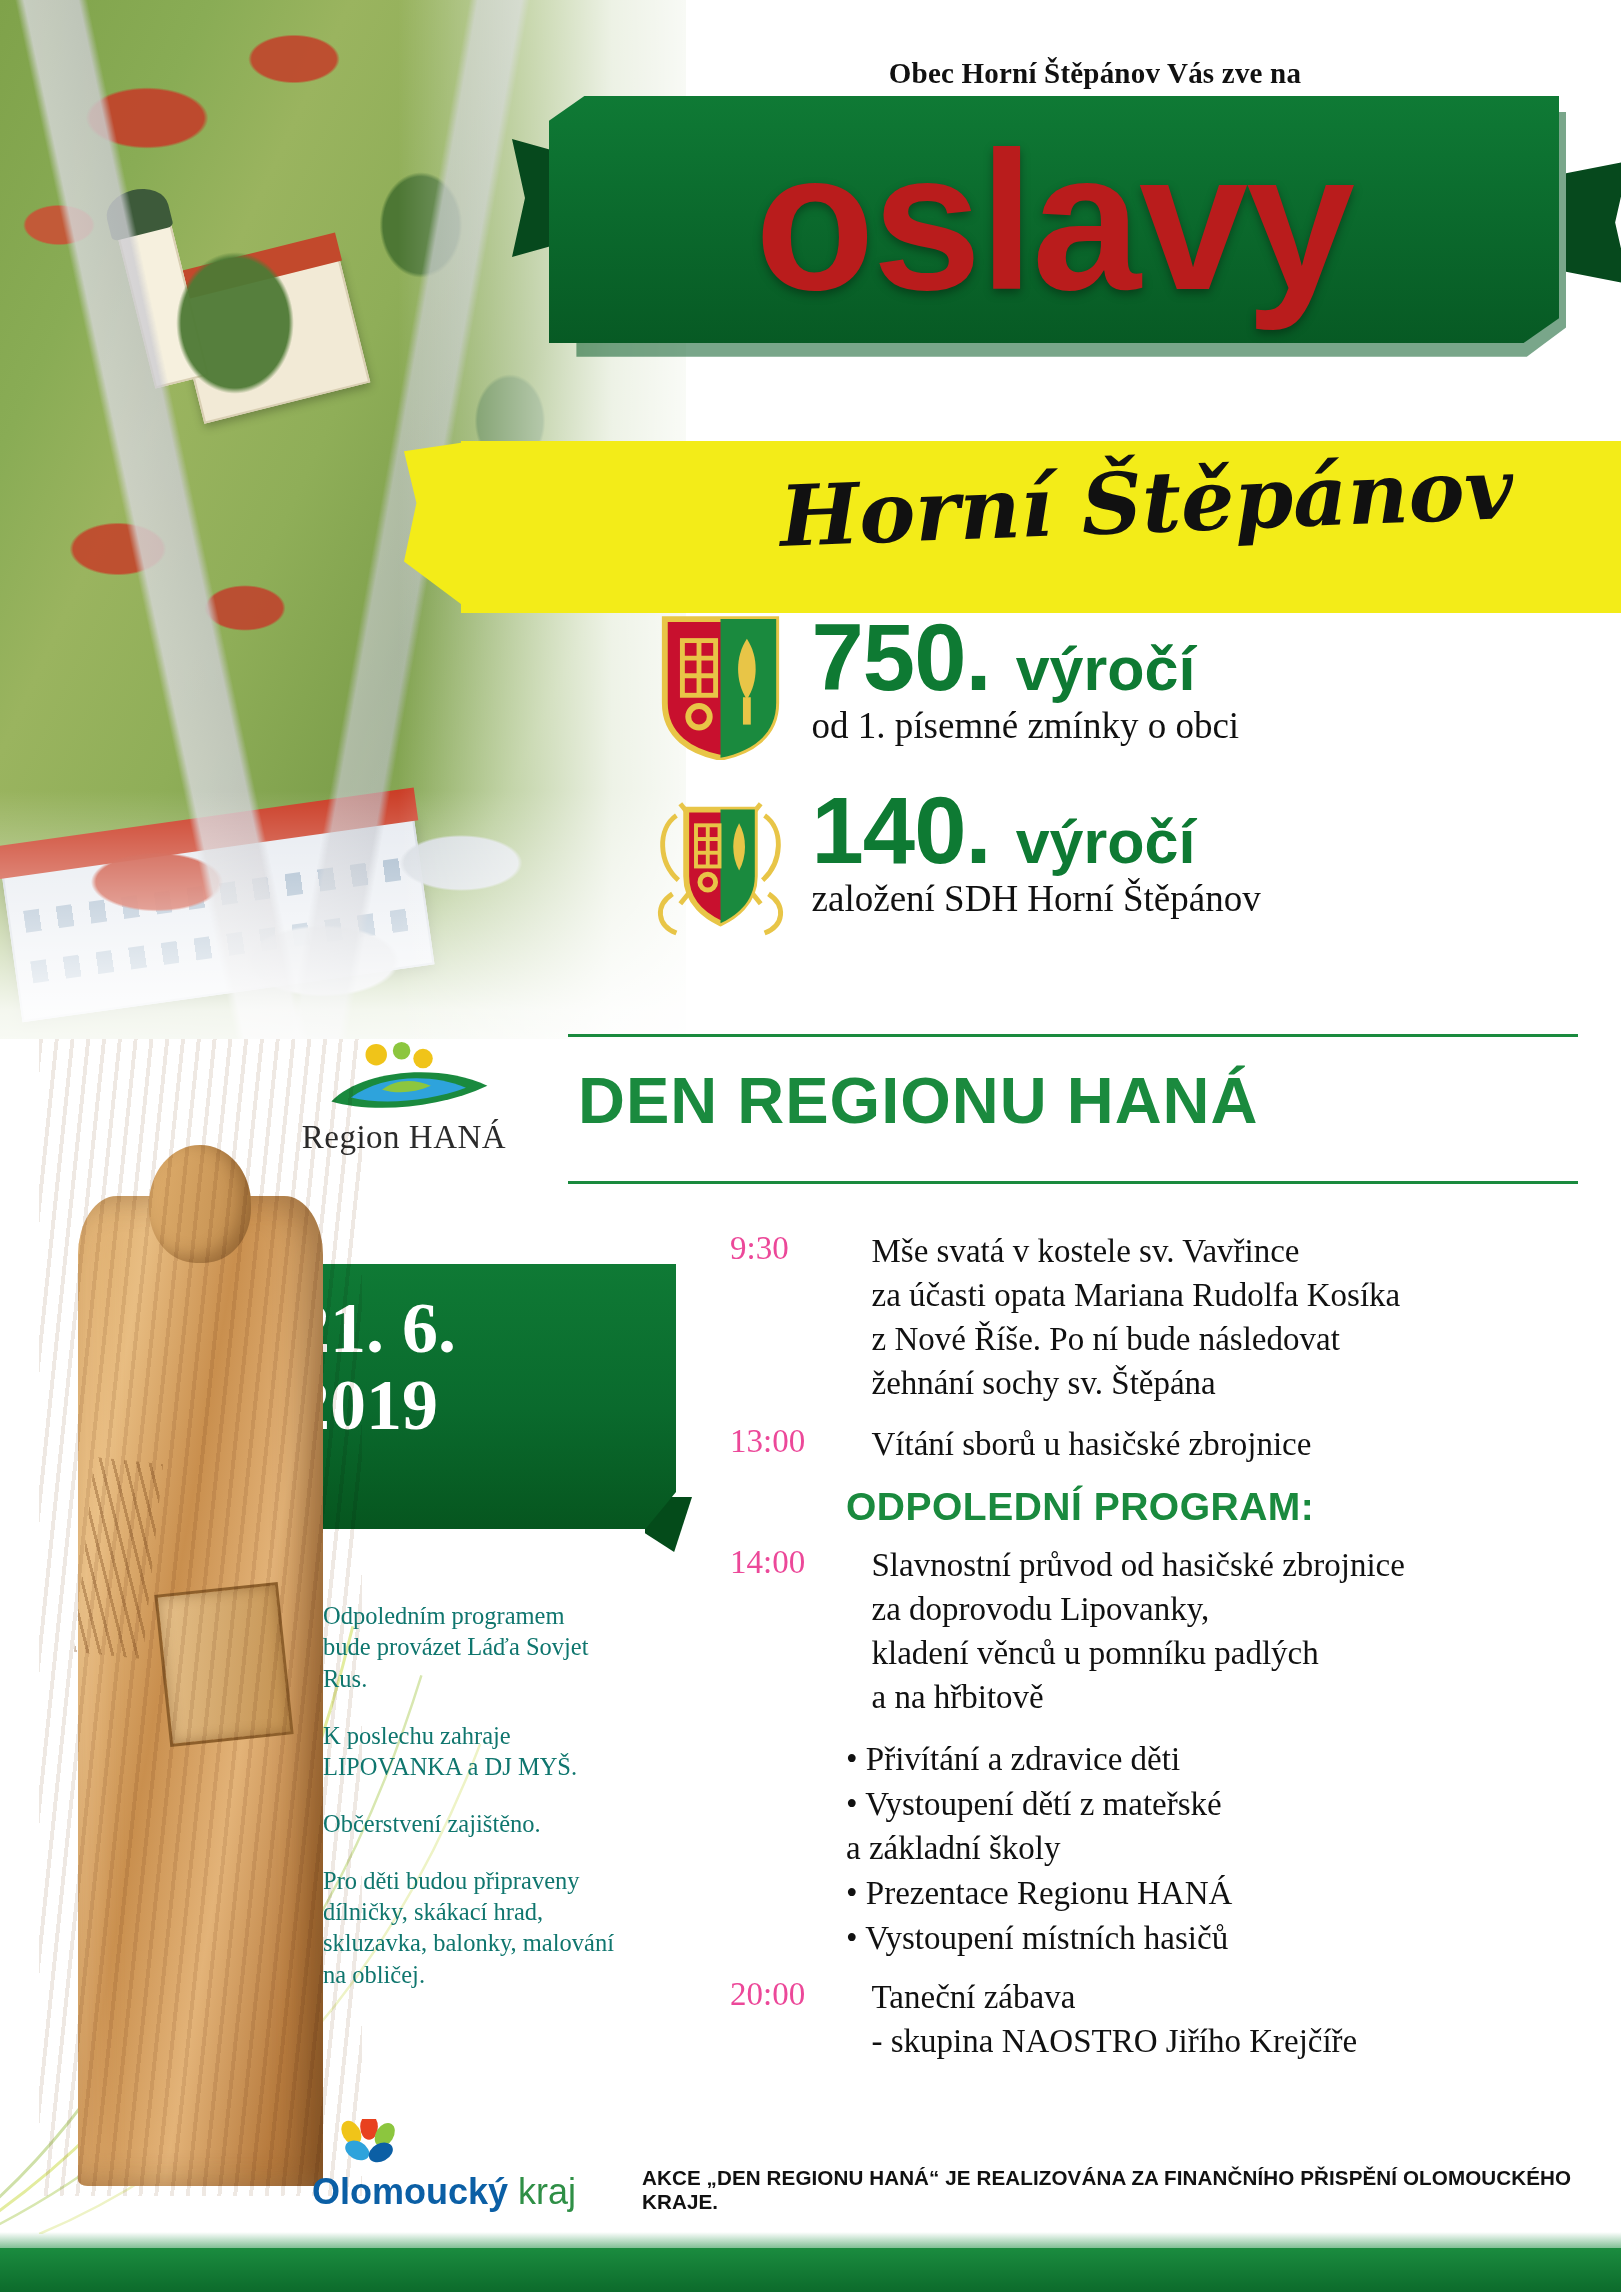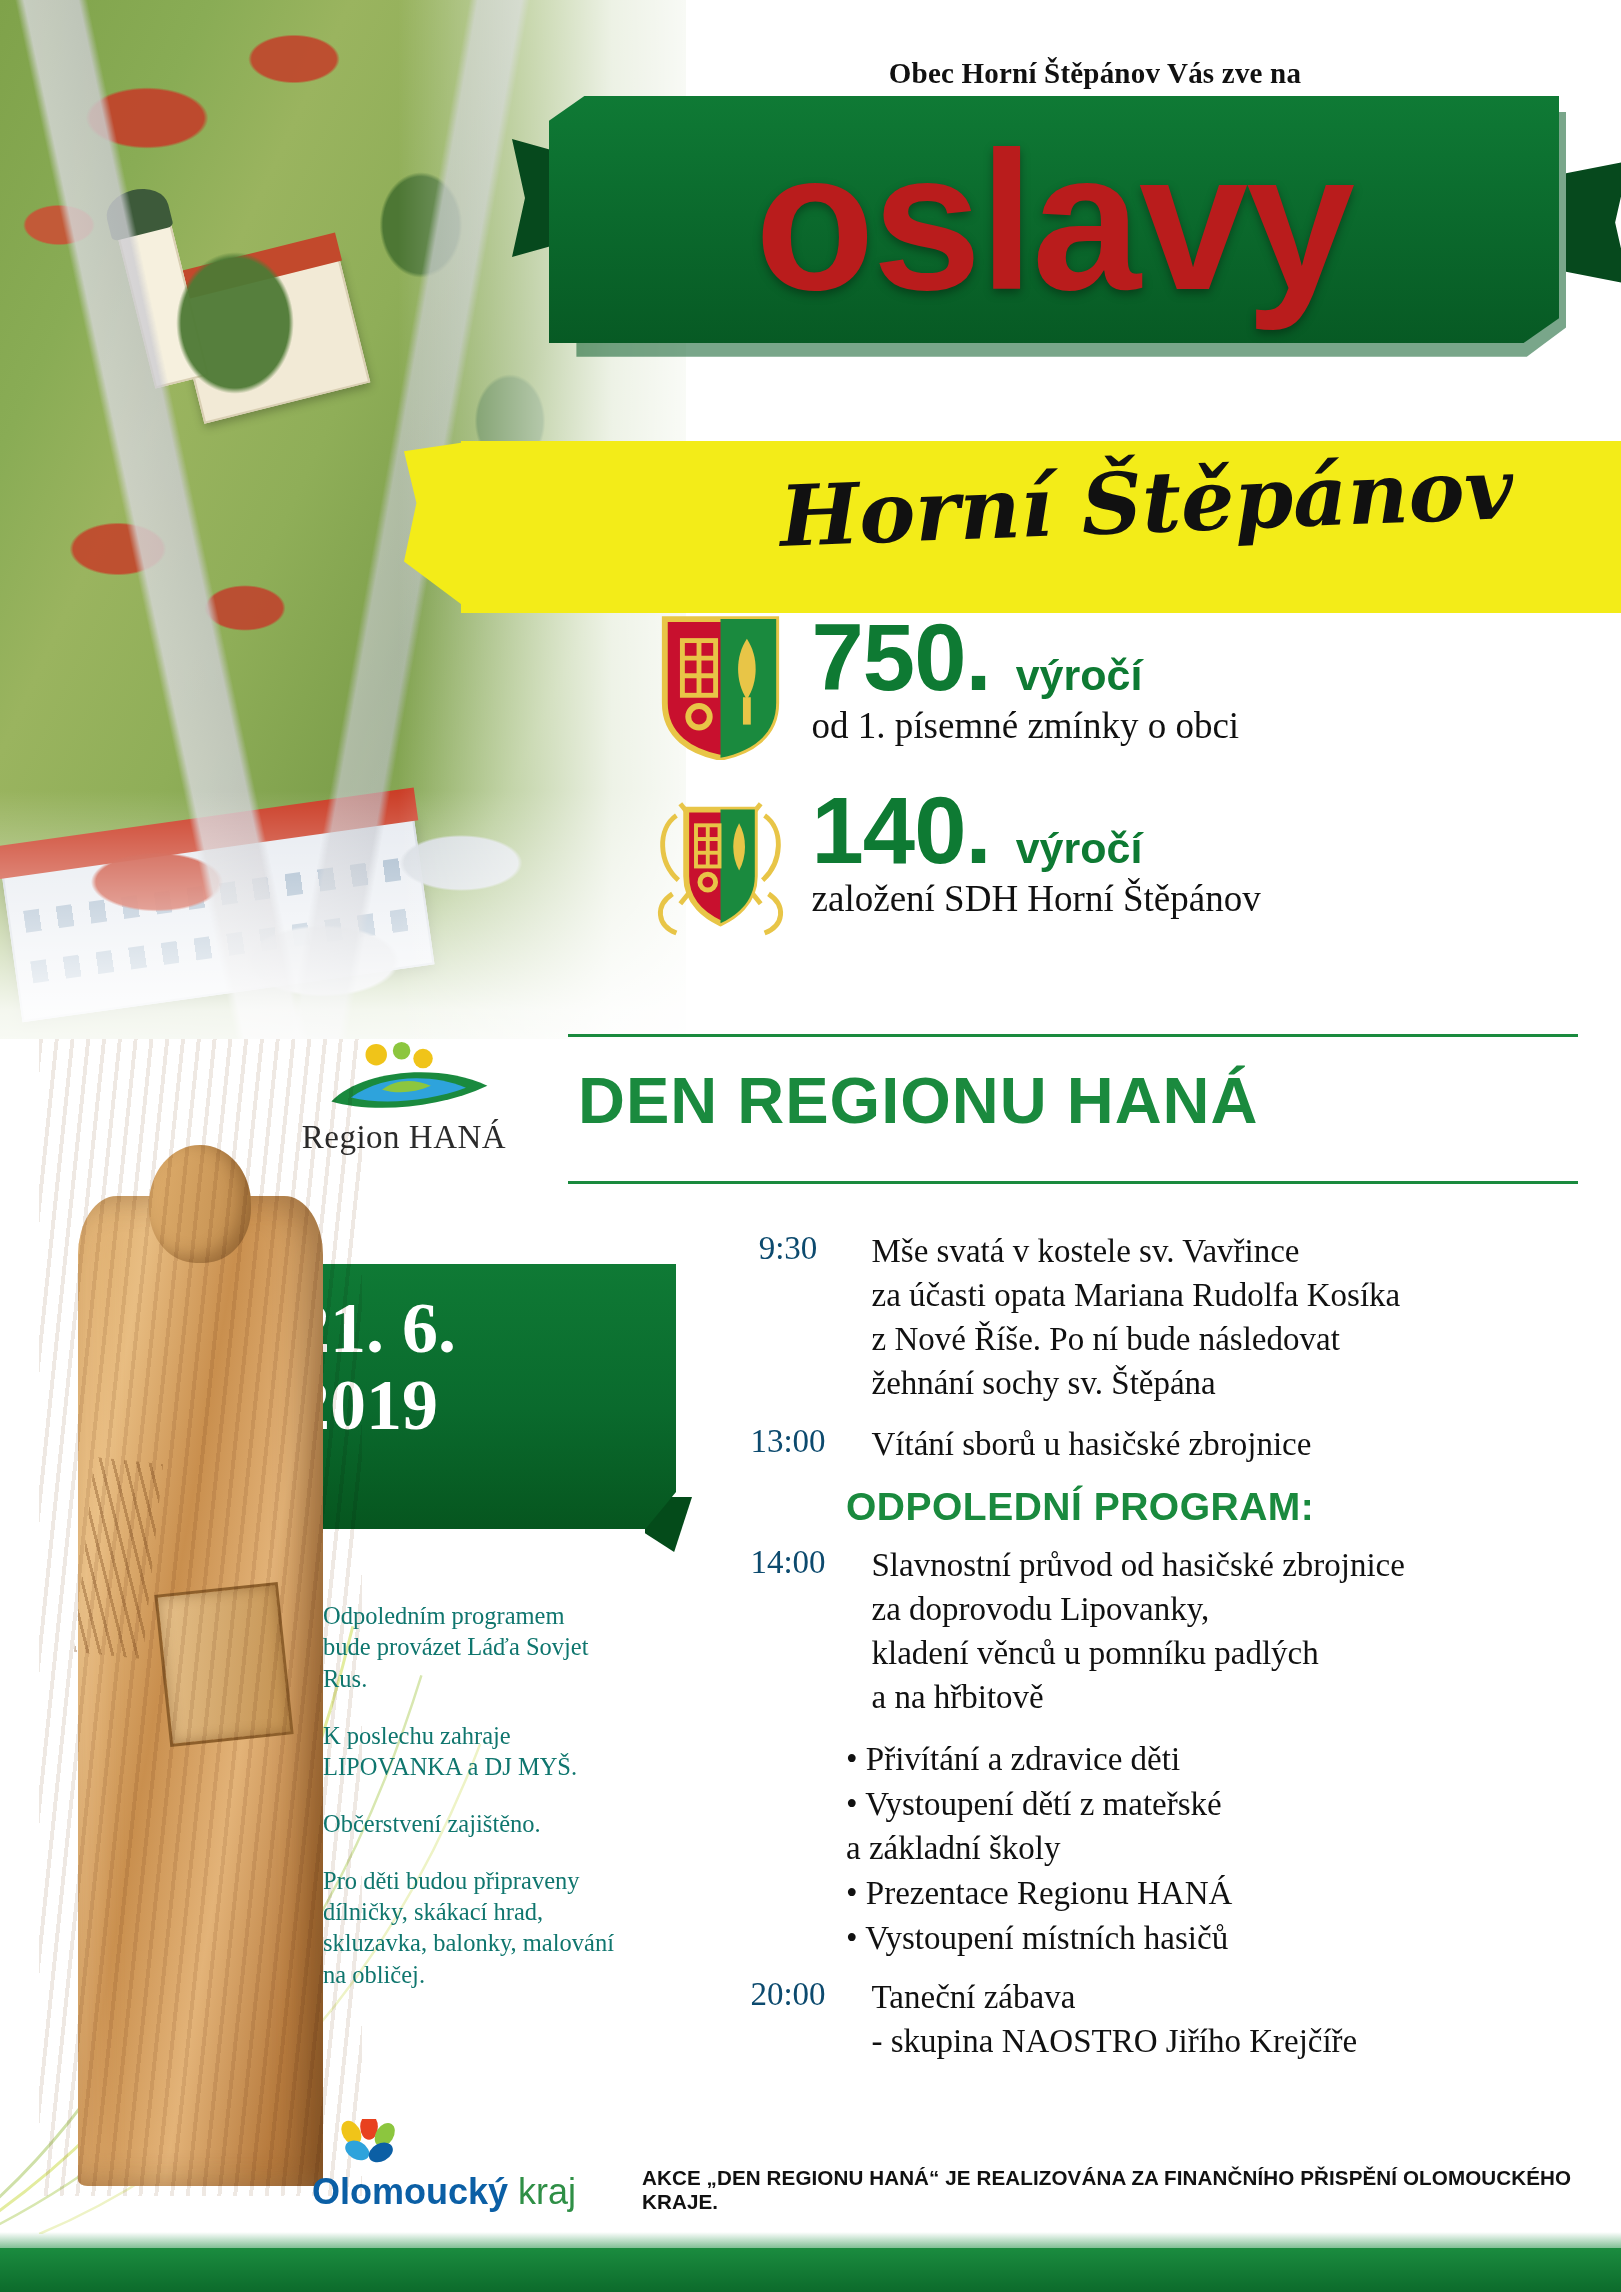--- a/index.html
+++ b/index.html
@@ -170,21 +170,21 @@
   .crest { width: 147px; flex: 0 0 147px; display:flex; justify-content:center; }
   .anniv-text { padding-left: 17.6px; }
   .anniv-big {
     font-family: "Liberation Sans", sans-serif;
     font-weight: bold;
     color: #0e7a33;
     font-size: 94px;
     line-height: .95;
     letter-spacing: -1px;
   }
-  .anniv-big .suffix { font-size: 43px; font-weight: bold; letter-spacing: 0; }
+  .anniv-big .suffix { font-size: 61px; font-weight: bold; letter-spacing: 0; }
   .anniv-sub {
     font-family: "Liberation Serif", serif;
     font-size: 37px;
     color: #111;
     margin-top: 2px;
   }
 
   
   .divider {
     position: absolute; left: 568px; top: 1034px; width: 1010px; height: 2.9px; background: #1a8a3e;
@@ -237,23 +237,23 @@
     font-size: 24.5px;
     line-height: 1.28;
     color: #0f766e;
   }
   .notes p { margin: 0 0 25.5px 0; }
 
   
   .program { position: absolute; left: 730px; top: 1230px; width: 863px; }
   .prog-row { display: flex; margin-bottom: 17.6px; }
   .prog-time {
-    width: 116px; flex: 0 0 116px; text-align: center; padding-right: 25.5px;
-    font-family: "Liberation Serif", serif;
-    font-size: 33px; color: #0c4a6e; white-space: nowrap;
+    width: 116px; flex: 0 0 116px; text-align: left; padding-right: 25.5px;
+    font-family: "Liberation Serif", serif;
+    font-size: 33px; color: #ec4899; white-space: nowrap;
   }
   .prog-desc {
     font-family: "Liberation Serif", serif;
     font-size: 33px; line-height: 1.33; color: #111;
   }
   .prog-heading {
     margin: 9.8px 0 15.7px 116px;
     font-family: "Liberation Sans", sans-serif;
     font-weight: bold;
     font-size: 39px;

